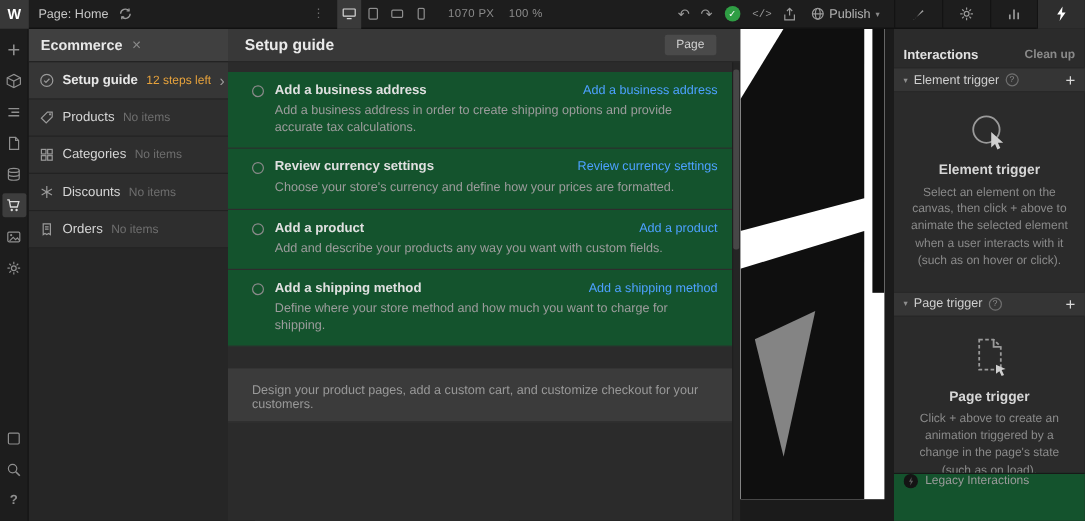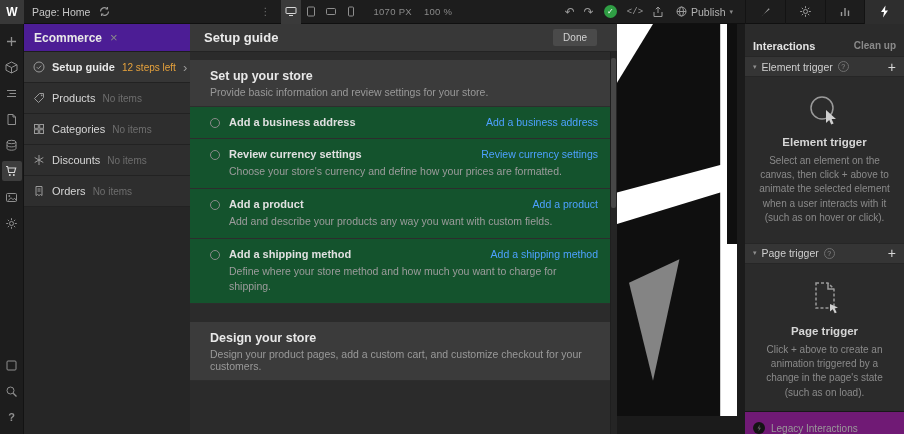--- a/index.html
+++ b/index.html
@@ -35,21 +35,21 @@
   
   .toolbar{position:absolute;left:0;top:24px;width:24px;height:410px;background:#1d1d1d;
     border-right:1px solid #131313;display:flex;flex-direction:column;align-items:center;padding:4px 0}
   .tool{width:20px;height:20px;margin:3px 0;display:flex;align-items:center;justify-content:center;border-radius:2px}
   .tool.active{background:#3d3d3d}
   .tool-flex{flex:1}
   .tool-q{color:#8f8f8f;font-size:11px;font-weight:bold}
 
   
   .ecom{position:absolute;left:24px;top:24px;width:166px;height:410px;background:#262626}
-  .ecom-head{height:28px;display:flex;align-items:center;padding:0 10px;background:#4c1d95;
+  .ecom-head{height:28px;display:flex;align-items:center;padding:0 10px;background:#404040;
     border-bottom:1px solid #1d1d1d;font-size:12px;font-weight:bold;color:#e8e8e8}
   .ecom-close{margin-left:8px;color:#8a8a8a;font-size:13px;font-weight:normal}
   .ecom-item{height:31px;display:flex;align-items:center;gap:7px;padding:0 9px;background:#2e2e2e;
     border-bottom:1px solid #222;font-size:11px;color:#d6d6d6}
   .ecom-item.active{background:#363636}
   .ecom-lbl{white-space:nowrap}
   .ecom-item.active .ecom-lbl{font-weight:bold;color:#e8e8e8}
   .ecom-meta{font-size:10px;color:#6e6e6e;white-space:nowrap}
   .ecom-meta.warn{color:#e6a23c}
   .ecom-chev{margin-left:auto;color:#9a9a9a;font-size:13px;line-height:1}
@@ -92,22 +92,22 @@
   .trig-head{height:21px;background:#353535;border-top:1px solid #262626;border-bottom:1px solid #262626;
     display:flex;align-items:center;padding:0 8px;gap:5px;font-size:10.5px;color:#cfcfcf;cursor:pointer}
   .trig-caret{font-size:7px;color:#8f8f8f}
   .trig-q{width:11px;height:11px;border:1px solid #6f6f6f;border-radius:50%;color:#8f8f8f;font-size:7px;
     display:flex;align-items:center;justify-content:center;flex:none}
   .trig-plus{margin-left:auto;color:#d8d8d8;font-size:14px;line-height:1;cursor:pointer}
   .trig-body{padding:16px 14px 18px;text-align:center}
   .trig-body .ticon{display:flex;justify-content:center}
   .trig-body h3{font-size:11.5px;font-weight:bold;color:#d6d6d6;margin:9px 0 6px}
   .trig-body p{font-size:10px;color:#8a8a8a;line-height:1.42}
-  .legacy{position:absolute;left:0;bottom:0;width:100%;height:23px;background:#701a75;border-top:1px solid #181818;
-    display:flex;align-items:flex-end;gap:6px;padding:0 8px;font-size:10px;color:#9a9a9a;cursor:pointer}
+  .legacy{position:absolute;left:0;bottom:0;width:100%;height:40px;background:#14532d;border-top:1px solid #181818;
+    display:flex;align-items:flex-start;gap:6px;padding:0 8px;font-size:10px;color:#9a9a9a;cursor:pointer}
 </style>
 </head>
 <body>
 
 <header class="topbar">
   <div class="tb-logo">
     <span>W</span>
   </div>
   <div class="tb-page">
     <span>Page: Home</span>
@@ -317,37 +317,34 @@
         </svg>
     </span>
     <span class="ecom-lbl">Orders</span>
     <span class="ecom-meta">No items</span>
   </div>
 </aside>
 
 <main class="main">
   <div class="main-head">
     <span class="main-title">Setup guide</span>
-    <button class="done-btn">Done</button>
+    <button class="done-btn">Page</button>
   </div>
 
   <div class="scroll">
 
-    <div class="sec-head">
-      <h2>Set up your store</h2>
-      <p>Provide basic information and review settings for your store.</p>
-    </div>
 
     <div class="task">
       <span class="task-radio"></span>
       <div class="task-body">
         <div class="task-top">
           <span class="task-title">Add a business address</span>
           <a class="task-link">Add a business address</a>
         </div>
+        <p class="task-desc">Add a business address in order to create shipping options and provide accurate tax calculations.</p>
       </div>
     </div>
 
     <div class="task">
       <span class="task-radio"></span>
       <div class="task-body">
         <div class="task-top">
           <span class="task-title">Review currency settings</span>
           <a class="task-link">Review currency settings</a>
         </div>
@@ -374,21 +371,20 @@
           <a class="task-link">Add a shipping method</a>
         </div>
         <p class="task-desc">Define where your store method and how much you want to charge for shipping.</p>
       </div>
     </div>
 
 
     <div class="sec-gap"></div>
 
     <div class="sec-head">
-      <h2>Design your store</h2>
       <p>Design your product pages, add a custom cart, and customize checkout for your customers.</p>
     </div>
 
   </div>
 
   <div class="track">
     <span class="thumb"></span>
   </div>
 </main>
 

